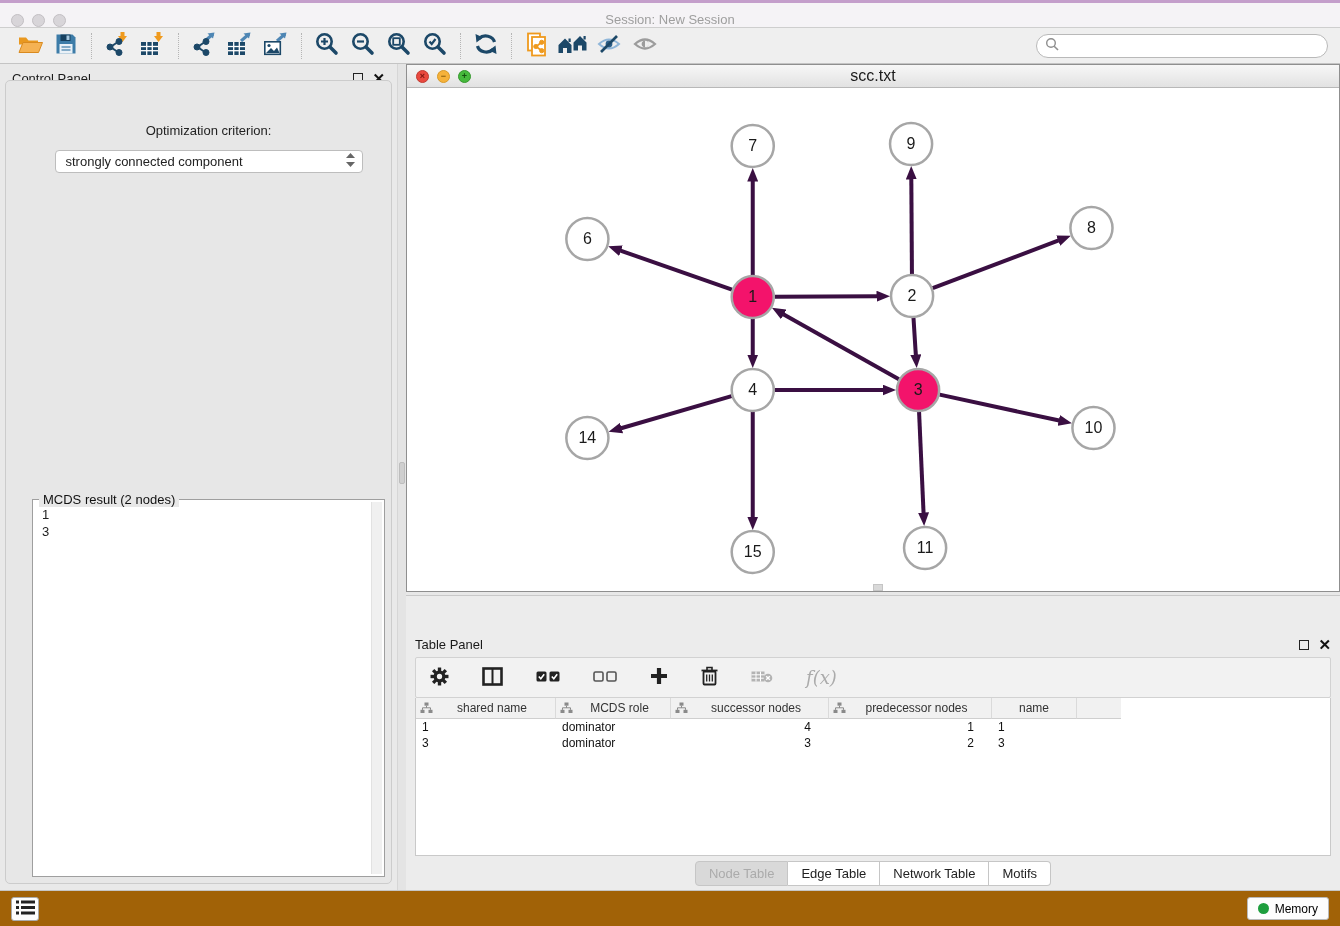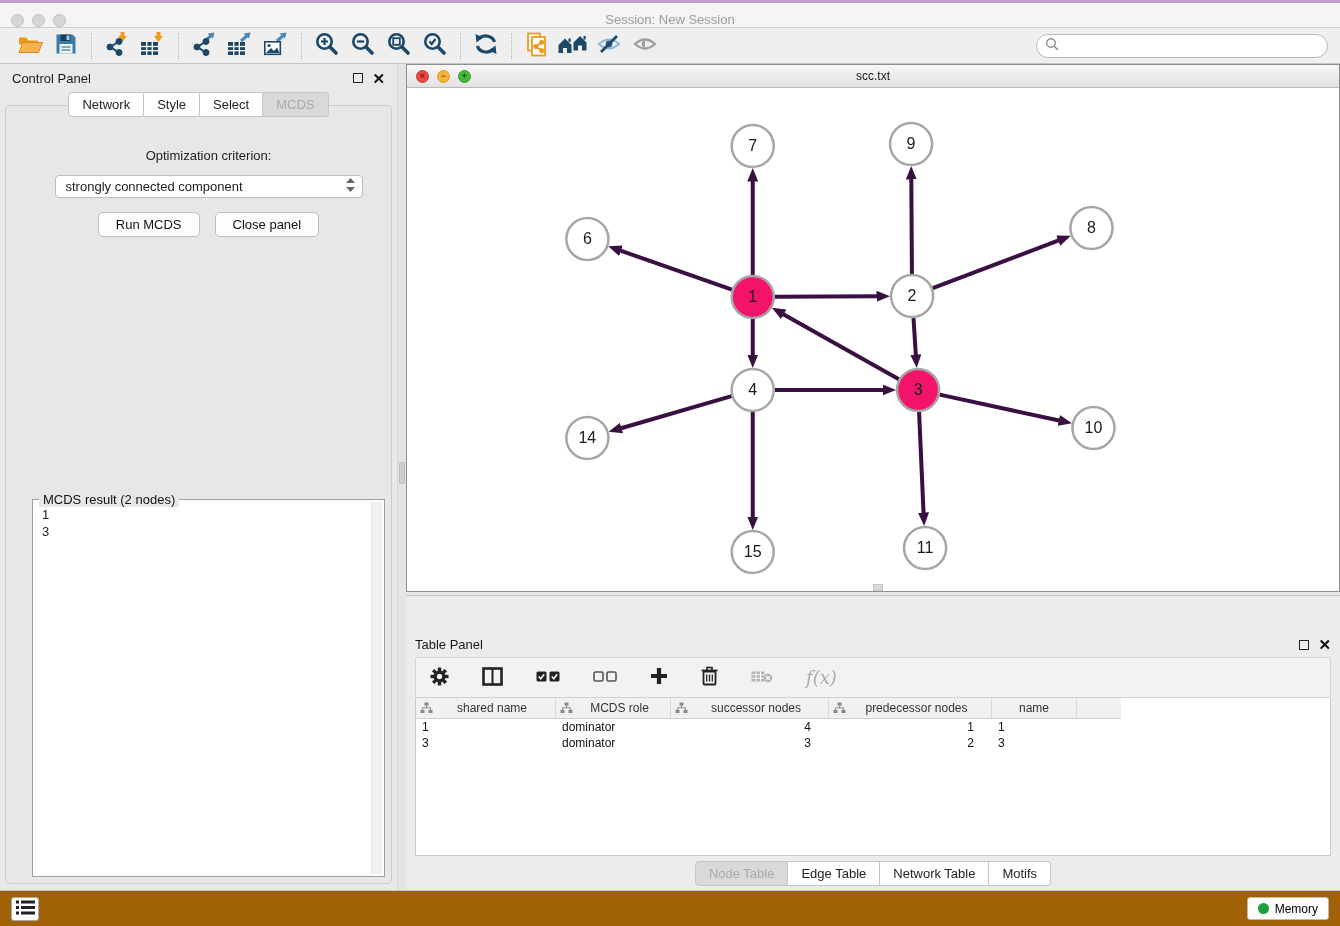--- a/index.html
+++ b/index.html
@@ -53,21 +53,21 @@
 
   
   .right-col { flex:1; display:flex; flex-direction:column; min-width:0; }
   .network-window { height:528px; flex:none; border:1px solid #8F8F8F; background:#fff; display:flex; flex-direction:column; position:relative; }
   .nw-titlebar { height:23px; flex:none; background:linear-gradient(#F7F7F7,#E2E2E2); border-bottom:1px solid #B8B8B8; display:flex; align-items:center; position:relative; }
   .nw-lights { display:flex; gap:8px; margin-left:9px; z-index:2; }
   .nw-light { width:13px; height:13px; border-radius:50%; font-size:9px; font-weight:bold; display:flex; align-items:center; justify-content:center; cursor:pointer; }
   .nw-close { background:#E9493F; border:1px solid #C13B32; color:#7E1410; }
   .nw-min  { background:#F6B23A; border:1px solid #D99A27; color:#8A5E0A; }
   .nw-zoom { background:#46B93C; border:1px solid #36982E; color:#14510F; }
-  .nw-title { position:absolute; left:0; right:0; text-align:center; font-size:12px; color:#1A1A1A; pointer-events:none; }
+  .nw-title { position:absolute; left:0; right:0; text-align:center; font-size:16px; color:#1A1A1A; pointer-events:none; }
   .nw-canvas { flex:1; position:relative; overflow:hidden; }
   .nw-grip { position:absolute; bottom:0px; left:50%; width:10px; height:7px; background:#D9D9D9; border:1px solid #C5C5C5; }
 
   .h-splitter { height:3px; background:#E8E8E8; cursor:row-resize; }
 
   
   .table-panel { flex:1; background:#ECECEC; border-top:1px solid #C9C9C9; display:flex; flex-direction:column; padding:0 9px; min-height:0; }
   .tp-header { height:25px; flex:none; display:flex; align-items:center;margin-top:36px; }
   .tp-toolbar { height:41px; flex:none; background:#F2F2F2; border:1px solid #D2D2D2; border-radius:2px; display:flex; align-items:center; gap:33px; padding:0 14px; }
   .tp-tb-btn { background:none; border:none; display:flex; align-items:center; justify-content:center; cursor:pointer; height:30px; }
@@ -287,38 +287,28 @@
   <div class="main">
 
     <div class="control-panel">
       <div class="cp-header">
         <span class="panel-title">Control Panel</span>
         <span class="panel-header-icons">
           <span class="float-box"></span>
           <span class="close-x">✕</span>
         </span>
       </div>
-      <div class="cp-tabs" id="cp-tabs">
-          <div class="tab">Network</div>
-          <div class="tab">Style</div>
-          <div class="tab">Select</div>
-          <div class="tab selected">MCDS</div>
-        </div>
       <div class="cp-body">
         <div class="opt-label">Optimization criterion:</div>
         <div class="dropdown">
           <span class="dd-value">strongly connected component</span>
           <span><svg width="11" height="16" viewBox="0 0 11 16">
                 <path d="M5.5 1 L10 6 H1 Z" fill="#666"></path>
                 <path d="M5.5 15 L10 10 H1 Z" fill="#666"></path>
               </svg></span>
-        </div>
-        <div class="btn-row">
-          <button class="push-btn">Run MCDS</button>
-          <button class="push-btn">Close panel</button>
         </div>
         <div class="cp-spacer"></div>
         <div class="result-box">
           <span class="result-legend">MCDS result (2 nodes)</span>
           <div class="result-text" id="result-text">1
 3</div>
           <div class="result-scrollbar"></div>
         </div>
       </div>
     </div>

